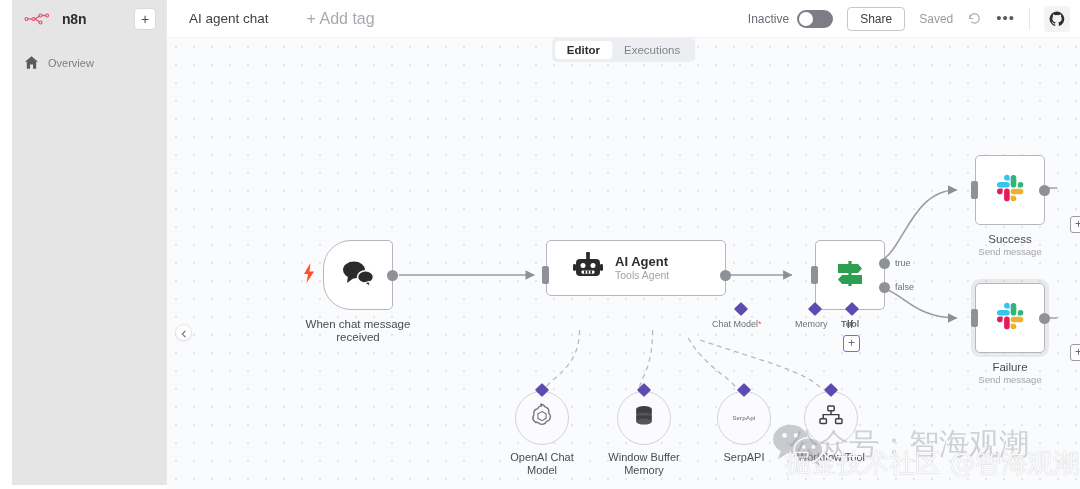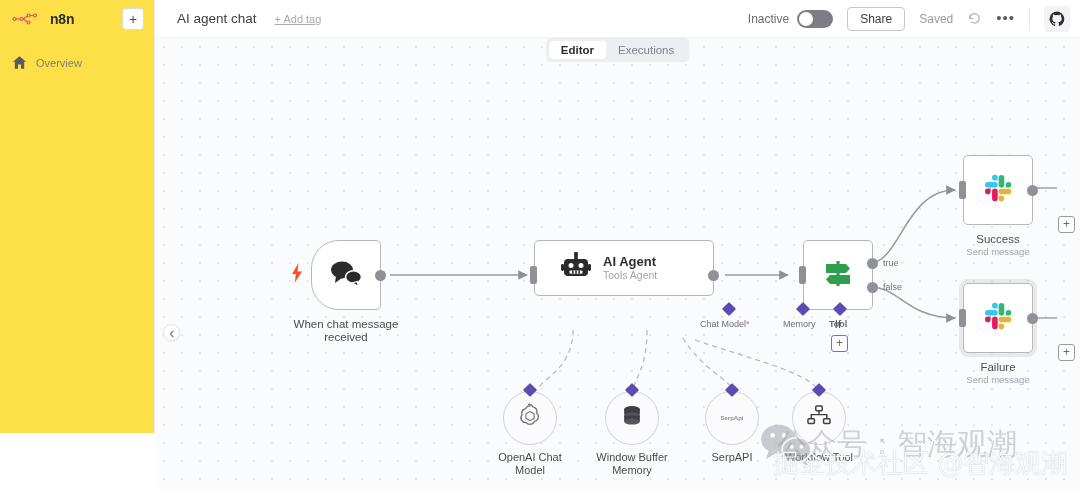--- a/index.html
+++ b/index.html
@@ -6,25 +6,26 @@
   html, body {
     width: 1080px; height: 489px;
     overflow: hidden;
     font-family: "Liberation Sans", sans-serif;
     background: #ffffff;
   }
   #app { position: relative; width: 1080px; height: 489px; display: flex; }
 
   
   .sidebar {
-    width: 155px; height: 433px;
-    background: #fde047;
+    width: 155px; height: 485px;
+    background: #e5e5e5;
     border-right: 1px solid #e9e9ec;
     flex: 0 0 155px;
     position: relative;
+    margin-left: 12px;
   }
   .sidebar-top {
     height: 38px;
     display: flex; align-items: center;
     padding: 0 10px 0 12px;
     gap: 8px;
   }
   .n8n-logo { width: 30px; height: 16px; flex: 0 0 auto; }
   .n8n-word {
     font-size: 14px; font-weight: bold; color: #2d2e2e;
@@ -55,21 +56,21 @@
   .header {
     position: absolute; top: 0; left: 0; right: 0; height: 38px;
     background: #ffffff;
     display: flex; align-items: center;
     padding: 0 10px 0 22px;
     z-index: 30;
     border-bottom: 1px solid #f1f1f3;
   }
   .wf-title { font-size: 13.5px; color: #3d3d42; }
   .add-tag {
-    font-size: 11px; color: #a9a9b2; margin-left: 18px; cursor: pointer; text-decoration: underline;
+    font-size: 16px; color: #a9a9b2; margin-left: 38px; cursor: pointer;
   }
   .header-right {
     margin-left: auto; display: flex; align-items: center; gap: 14px;
   }
   .activation { display: flex; align-items: center; gap: 8px; }
   .activation-label { font-size: 12px; color: #6b6b75; }
   .toggle {
     width: 36px; height: 18px; border-radius: 9px;
     background: #7d7d87; position: relative; cursor: pointer;
   }

